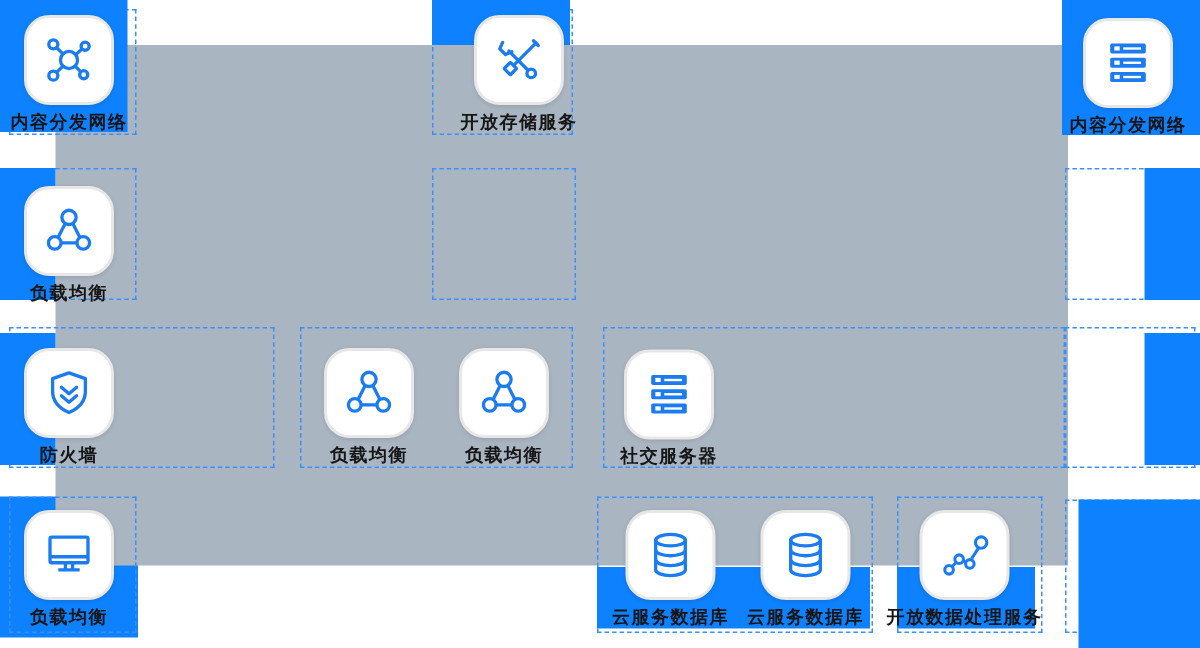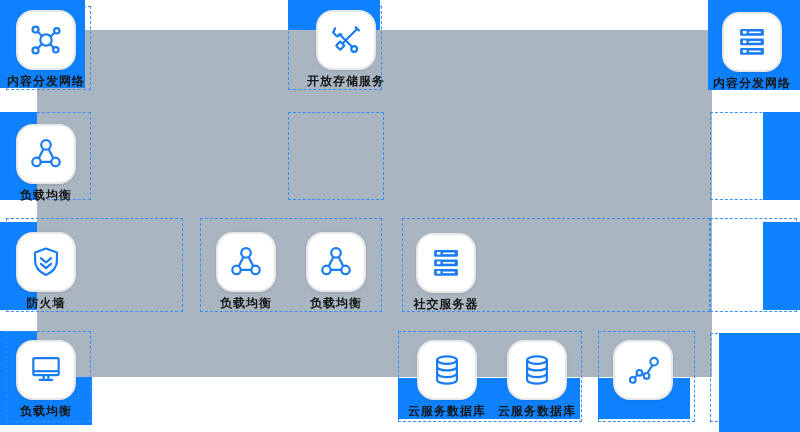--- a/index.html
+++ b/index.html
@@ -256,16 +256,17 @@
       </div>
     <div class="nlabel">云服务数据库</div>
   </div>
 
   <div class="node" style="left:613px;top:340px">
     <div class="card">
         <svg class="ic" viewBox="0 0 48 48">
           <use href="#i-dots"></use>
         </svg>
       </div>
+    <div class="nlabel">开放数据处理服务</div>
   </div>
 
 
 </div>
 
 </body></html>

